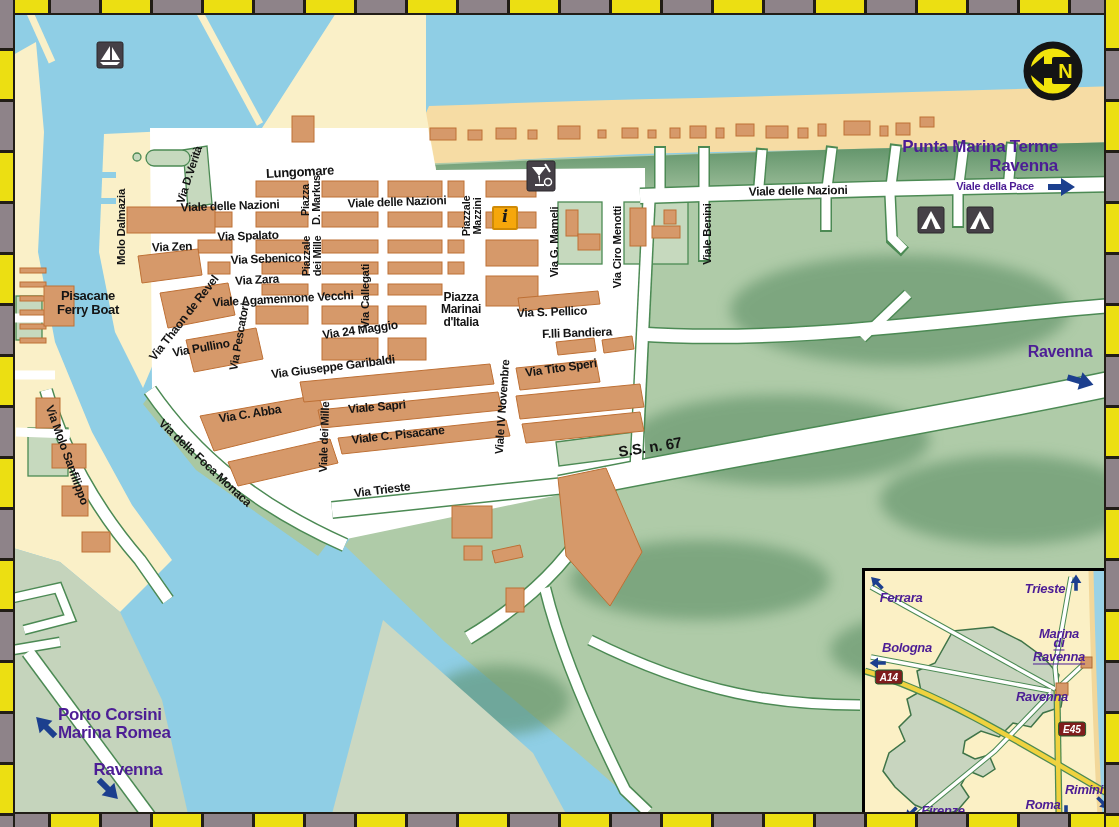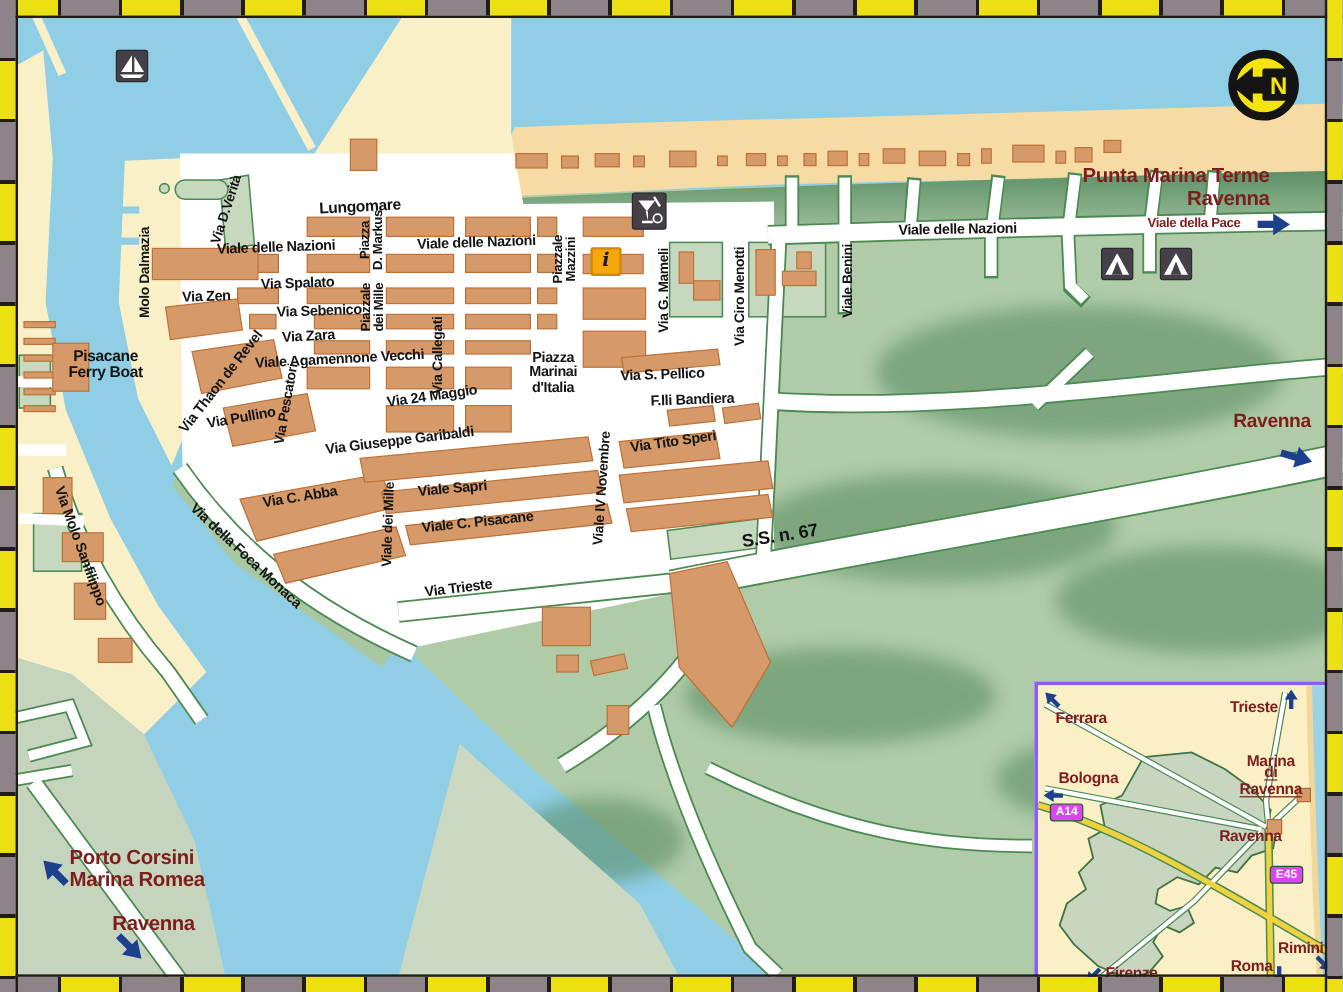--- a/index.html
+++ b/index.html
@@ -6,21 +6,21 @@
   #stage{position:relative;width:1119px;height:827px;overflow:hidden;background:#8FCEE5;
     font-family:"Liberation Sans",sans-serif;}
   #art{position:absolute;left:0;top:0;z-index:1;}
   
   .lb{position:absolute;z-index:6;transform:translate(-50%,-50%) rotate(var(--r,0deg));
       font-weight:700;font-size:12px;color:#141414;white-space:pre-line;text-align:center;
       line-height:1.04;letter-spacing:-.3px;pointer-events:none;}
   .sm{font-size:11px;}
   .vv{font-size:11.5px;}
   .big{font-size:15px;}
-  .blue{color:#7f1d1d;}
+  .blue{color:#4c1d95;}
   .anch{transform:rotate(var(--r,0deg));} 
   .ar{text-align:right;}
   .al{text-align:left;}
   .pm{font-size:17px;line-height:1.1;}
   .pc{font-size:17px;line-height:1.08;}
   
   #info{position:absolute;z-index:7;left:492px;top:206px;width:22px;height:20px;
     background:#F6A70B;border:2px solid #CF8A06;border-radius:2px;
     font:italic 700 16px "DejaVu Serif",serif;color:#1b1b1b;text-align:center;line-height:18px;}
   
@@ -28,23 +28,23 @@
   .bd.t{left:0;top:0;width:100%;height:13px;border-bottom:2px solid #211d16;
     background:repeating-linear-gradient(90deg,#ECDF12 0 48px,#211d16 48px 51px,#8E8389 51px 99px,#211d16 99px 102px);}
   .bd.b{left:0;bottom:0;width:100%;height:13px;border-top:2px solid #211d16;
     background:repeating-linear-gradient(90deg,#8E8389 0 48px,#211d16 48px 51px,#ECDF12 51px 99px,#211d16 99px 102px);}
   .bd.l{left:0;top:0;width:13px;height:100%;border-right:2px solid #211d16;
     background:repeating-linear-gradient(180deg,#8E8389 0 48px,#211d16 48px 51px,#ECDF12 51px 99px,#211d16 99px 102px);}
   .bd.r{right:0;top:0;width:13px;height:100%;border-left:2px solid #211d16;
     background:repeating-linear-gradient(180deg,#ECDF12 0 48px,#211d16 48px 51px,#8E8389 51px 99px,#211d16 99px 102px);}
   
   #inset{position:absolute;z-index:10;left:862px;top:568px;width:251px;height:252px;
-    background:#FBF0C5;border:3px solid #8b5cf6;box-sizing:border-box;}
+    background:#FBF0C5;border:3px solid #000000;box-sizing:border-box;font-style:italic;}
   #inset .lb{font-size:13px;letter-spacing:-.3px;}
-  .badge{position:absolute;z-index:7;transform:translate(-50%,-50%);background:#d946ef;
+  .badge{position:absolute;z-index:7;transform:translate(-50%,-50%);background:#7f1d1d;
     color:#fff;font-weight:700;font-size:10px;padding:1px 4px;border-radius:3px;
     border:1px solid #1d5c2b;letter-spacing:0;}
   .ul{text-decoration:underline;text-underline-offset:2px;}
 </style>
 </head>
 <body>
 
 <div id="stage">
 
 <svg id="art" width="1119" height="827" viewBox="0 0 1119 827">

